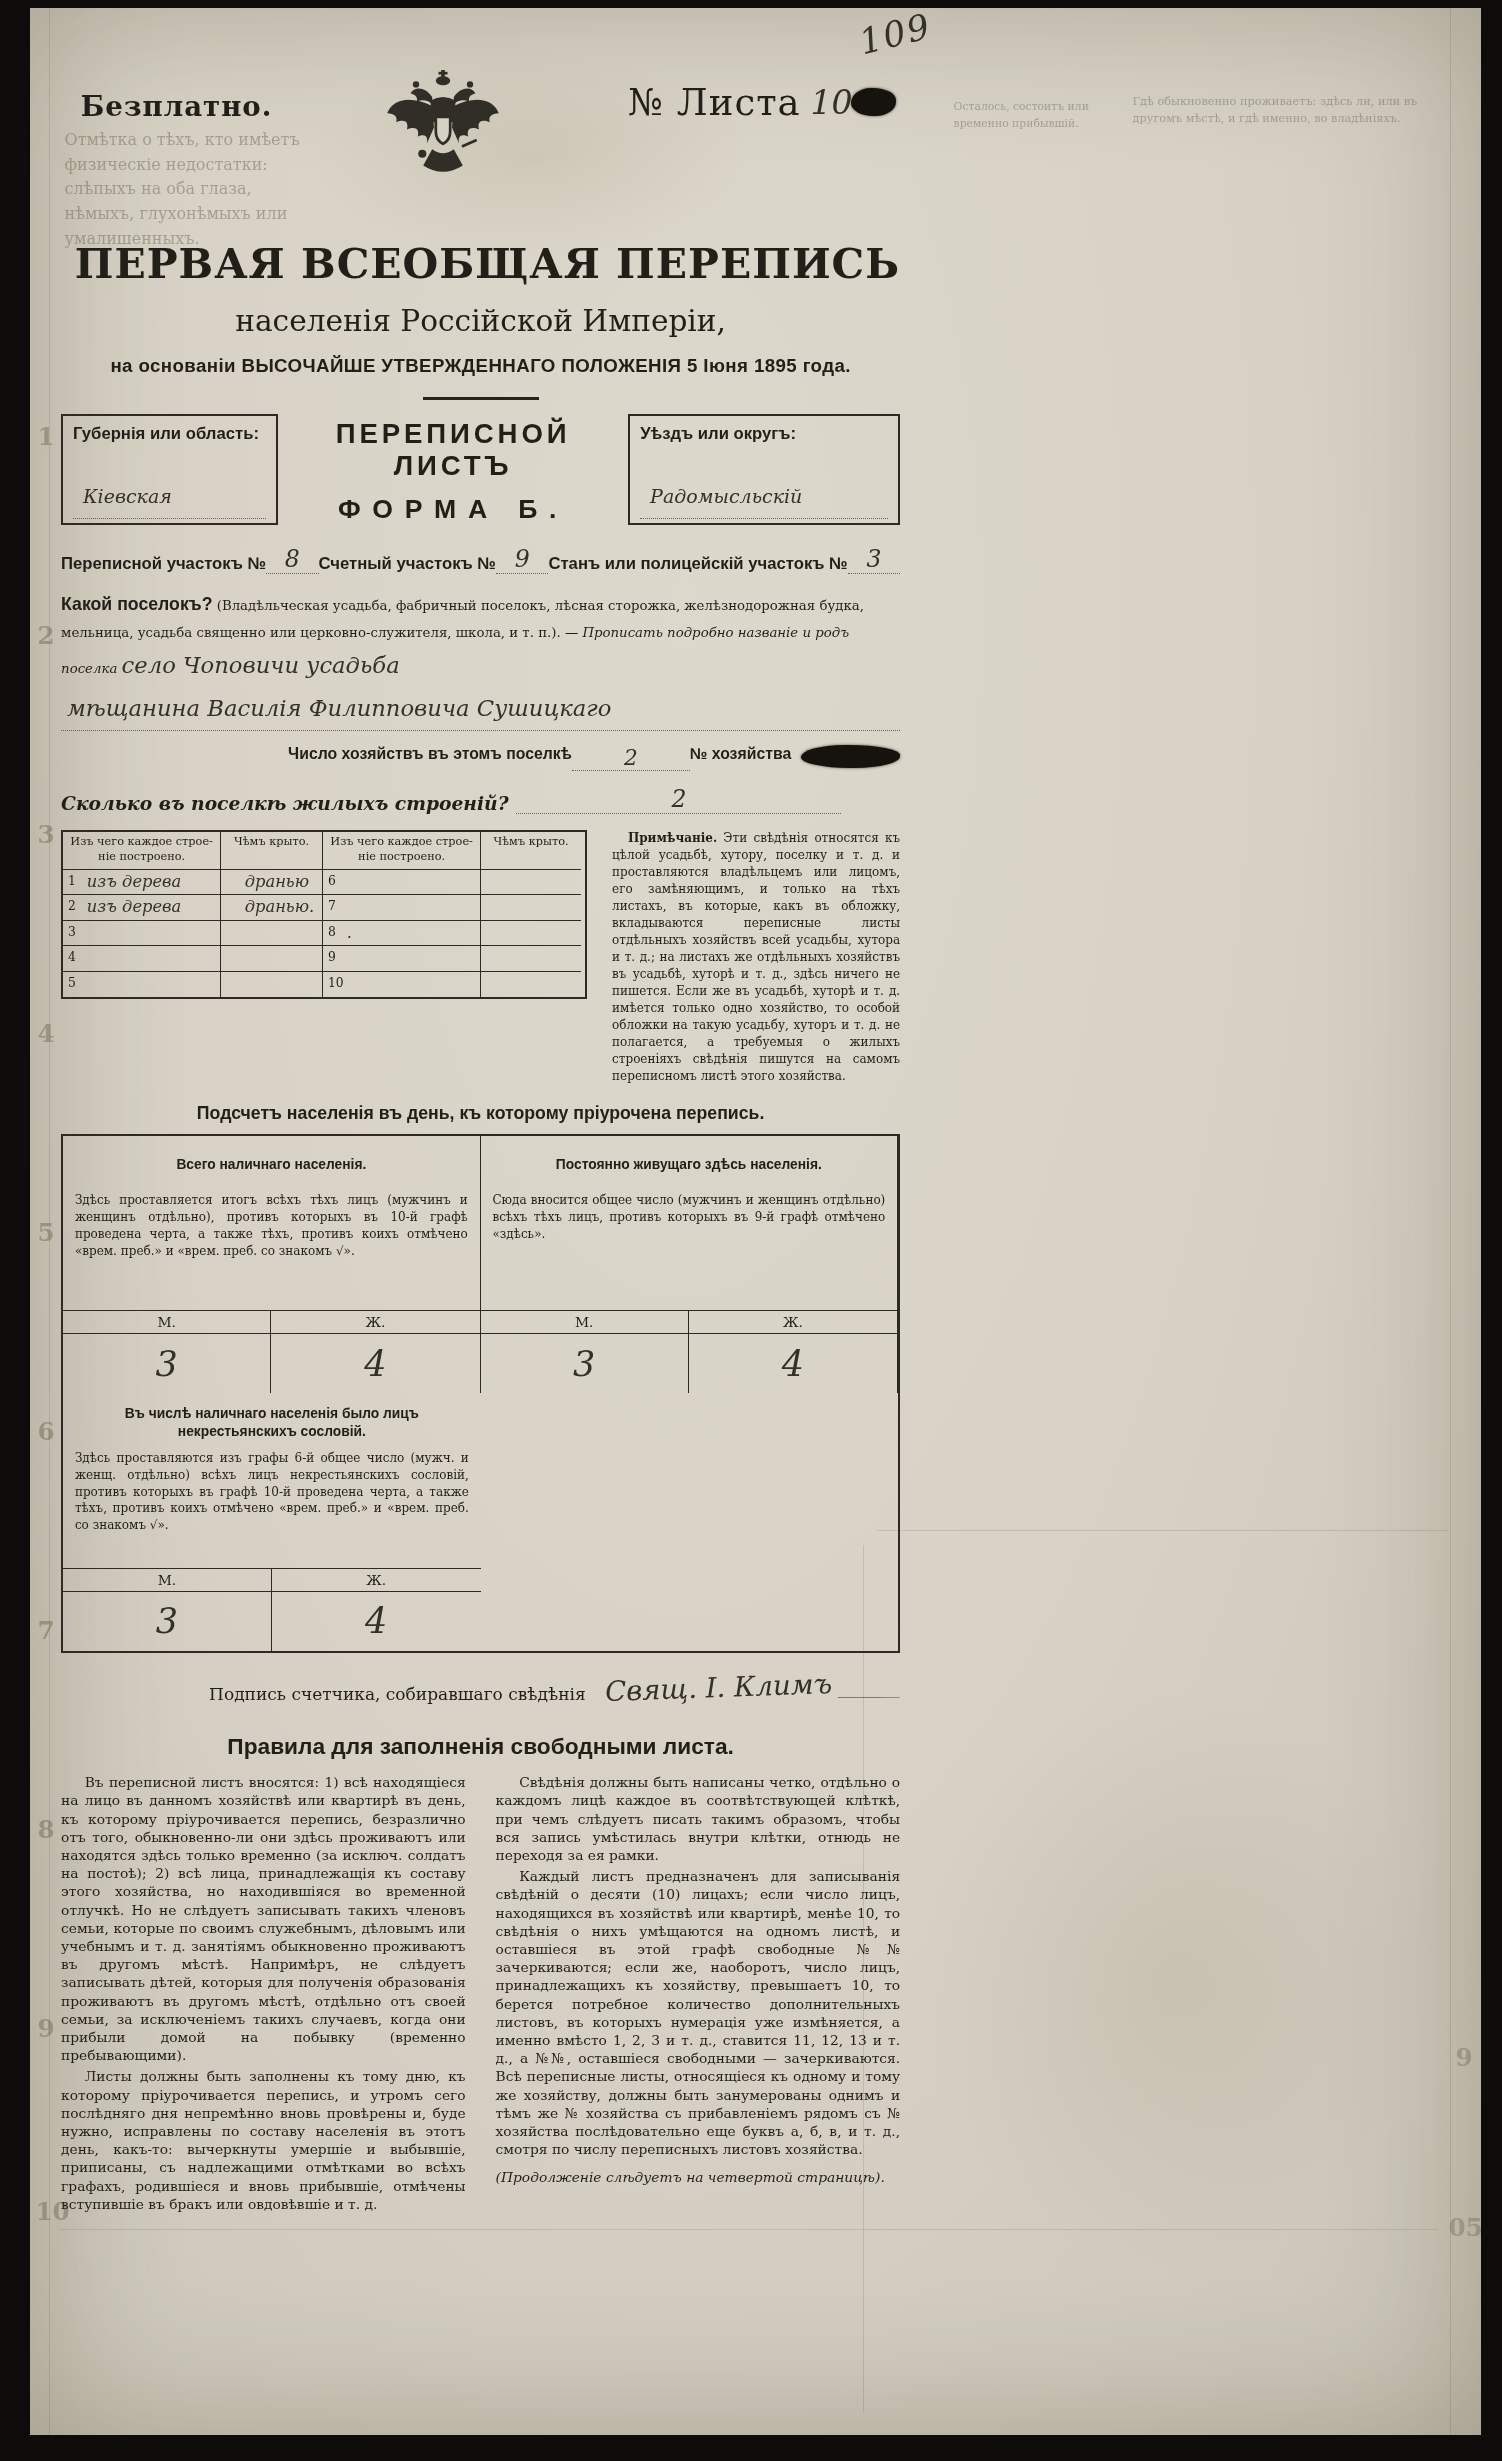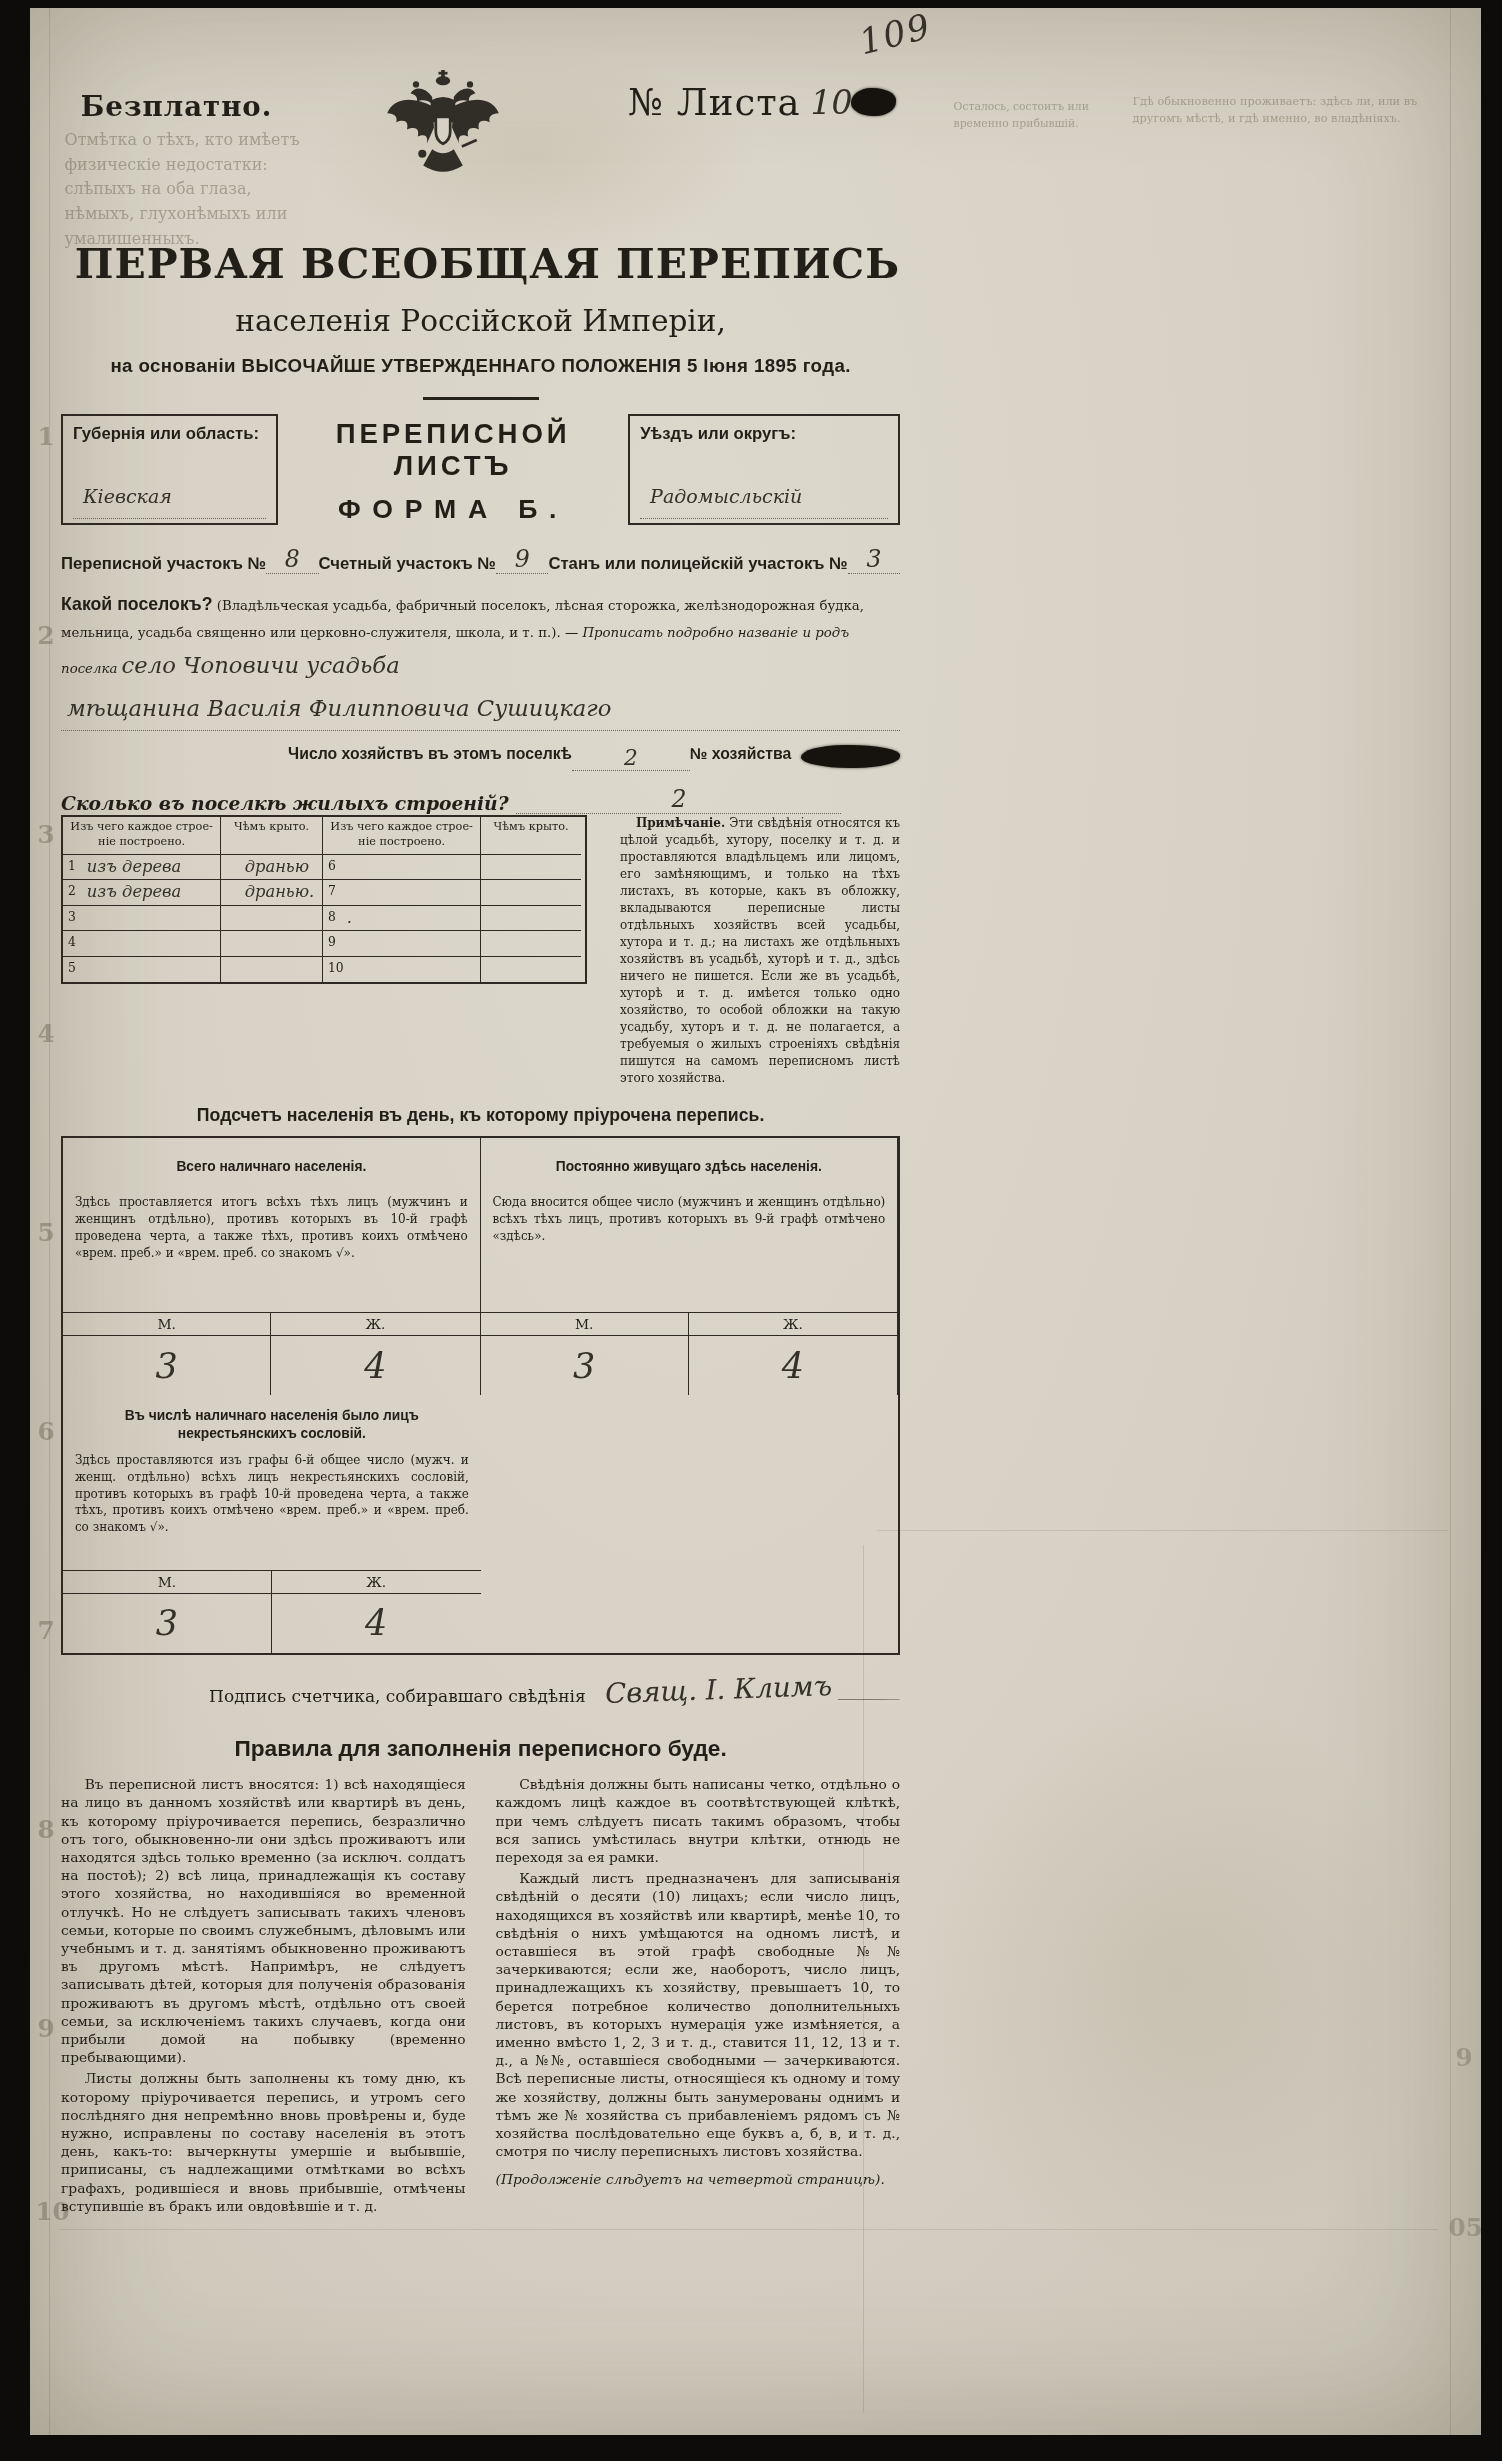--- a/index.html
+++ b/index.html
@@ -82,21 +82,21 @@
   .hoz-label{font-size:15.8px;font-weight:bold;white-space:nowrap}
   .hoz-dot{flex:1;border-bottom:1px dotted #6a6456;text-align:center}
   .hoz-dot .hw{font-size:21.7px}
 
   .skolko-row{display:flex;align-items:flex-end;margin-top:13.8px}
   .skolko-label{font-size:18.7px;font-style:italic;font-weight:bold;white-space:nowrap}
   .skolko-dot{width:325px;border-bottom:1px dotted #6a6456;text-align:center;margin-left:7.9px}
   .skolko-dot .hw{font-size:23.6px}
 
   
-  .bt-wrap{display:flex;margin-top:1px;gap:33px;align-items:flex-start}
+  .bt-wrap{display:flex;margin-top:16px;gap:25px;align-items:flex-start}
   .btable{width:522px;border:2px solid #2e2a23;display:grid;grid-template-columns:158px 102px 158px 100px}
   .bth{font-size:11.3px;text-align:center;padding:3.9px 2px;line-height:1.3;border-right:1.5px solid #2e2a23;border-bottom:1.5px solid #2e2a23}
   .btc{height:24.6px;border-right:1.5px solid #2e2a23;border-bottom:1.5px solid #2e2a23;position:relative}
   .no-r{border-right:none!important}
   .no-b{border-bottom:none!important}
   .rownum{position:absolute;left:4.9px;top:3.9px;font-size:12.3px}
   .btc .hw{display:block;margin-left:23.6px;font-size:16.3px;line-height:24.6px;white-space:nowrap}
   .note{flex:1;font-size:12px;line-height:1.42;text-align:justify}
   .note p{margin:0;text-indent:15.8px}
   .note .lead{font-weight:bold}
@@ -377,21 +377,21 @@
         </div>
       </div>
     </div>
 
     <div class="sig-row">
       <span class="sig-label">Подпись счетчика, собиравшаго свѣдѣнія</span>
       <span class="sig-value hw">Свящ. І. Климъ</span>
       <span class="sig-tail"></span>
     </div>
 
-    <div class="rules-head sans">Правила для заполненія переписного буде.</div>
+    <div class="rules-head sans">Правила для заполненія свободными листа.</div>
     <div class="rules">
       <div class="rcol">
         <p>Въ переписной листъ вносятся: 1) всѣ находящіеся на лицо въ данномъ хозяйствѣ или квартирѣ въ день, къ которому пріурочивается перепись, безразлично отъ того, обыкновенно-ли они здѣсь проживаютъ или находятся здѣсь только временно (за исключ. солдатъ на постоѣ); 2) всѣ лица, принадлежащія къ составу этого хозяйства, но находившіяся во временной отлучкѣ. Но не слѣдуетъ записывать такихъ членовъ семьи, которые по своимъ служебнымъ, дѣловымъ или учебнымъ и т. д. занятіямъ обыкновенно проживаютъ въ другомъ мѣстѣ. Напримѣръ, не слѣдуетъ записывать дѣтей, которыя для полученія образованія проживаютъ въ другомъ мѣстѣ, отдѣльно отъ своей семьи, за исключеніемъ такихъ случаевъ, когда они прибыли домой на побывку (временно пребывающими).</p>
         <p>Листы должны быть заполнены къ тому дню, къ которому пріурочивается перепись, и утромъ сего послѣдняго дня непремѣнно вновь провѣрены и, буде нужно, исправлены по составу населенія въ этотъ день, какъ-то: вычеркнуты умершіе и выбывшіе, приписаны, съ надлежащими отмѣтками во всѣхъ графахъ, родившіеся и вновь прибывшіе, отмѣчены вступившіе въ бракъ или овдовѣвшіе и т. д.</p>
       </div>
       <div class="rcol">
         <p>Свѣдѣнія должны быть написаны четко, отдѣльно о каждомъ лицѣ каждое въ соотвѣтствующей клѣткѣ, при чемъ слѣдуетъ писать такимъ образомъ, чтобы вся запись умѣстилась внутри клѣтки, отнюдь не переходя за ея рамки.</p>
         <p>Каждый листъ предназначенъ для записыванія свѣдѣній о десяти (10) лицахъ; если число лицъ, находящихся въ хозяйствѣ или квартирѣ, менѣе 10, то свѣдѣнія о нихъ умѣщаются на одномъ листѣ, и оставшіеся въ этой графѣ свободные №№ зачеркиваются; если же, наоборотъ, число лицъ, принадлежащихъ къ хозяйству, превышаетъ 10, то берется потребное количество дополнительныхъ листовъ, въ которыхъ нумерація уже измѣняется, а именно вмѣсто 1, 2, 3 и т. д., ставится 11, 12, 13 и т. д., а №№, оставшіеся свободными — зачеркиваются. Всѣ переписные листы, относящіеся къ одному и тому же хозяйству, должны быть занумерованы однимъ и тѣмъ же № хозяйства съ прибавленіемъ рядомъ съ № хозяйства послѣдовательно еще буквъ а, б, в, и т. д., смотря по числу переписныхъ листовъ хозяйства.</p>
         <p class="cont">(Продолженіе слѣдуетъ на четвертой страницѣ).</p>
       </div>

